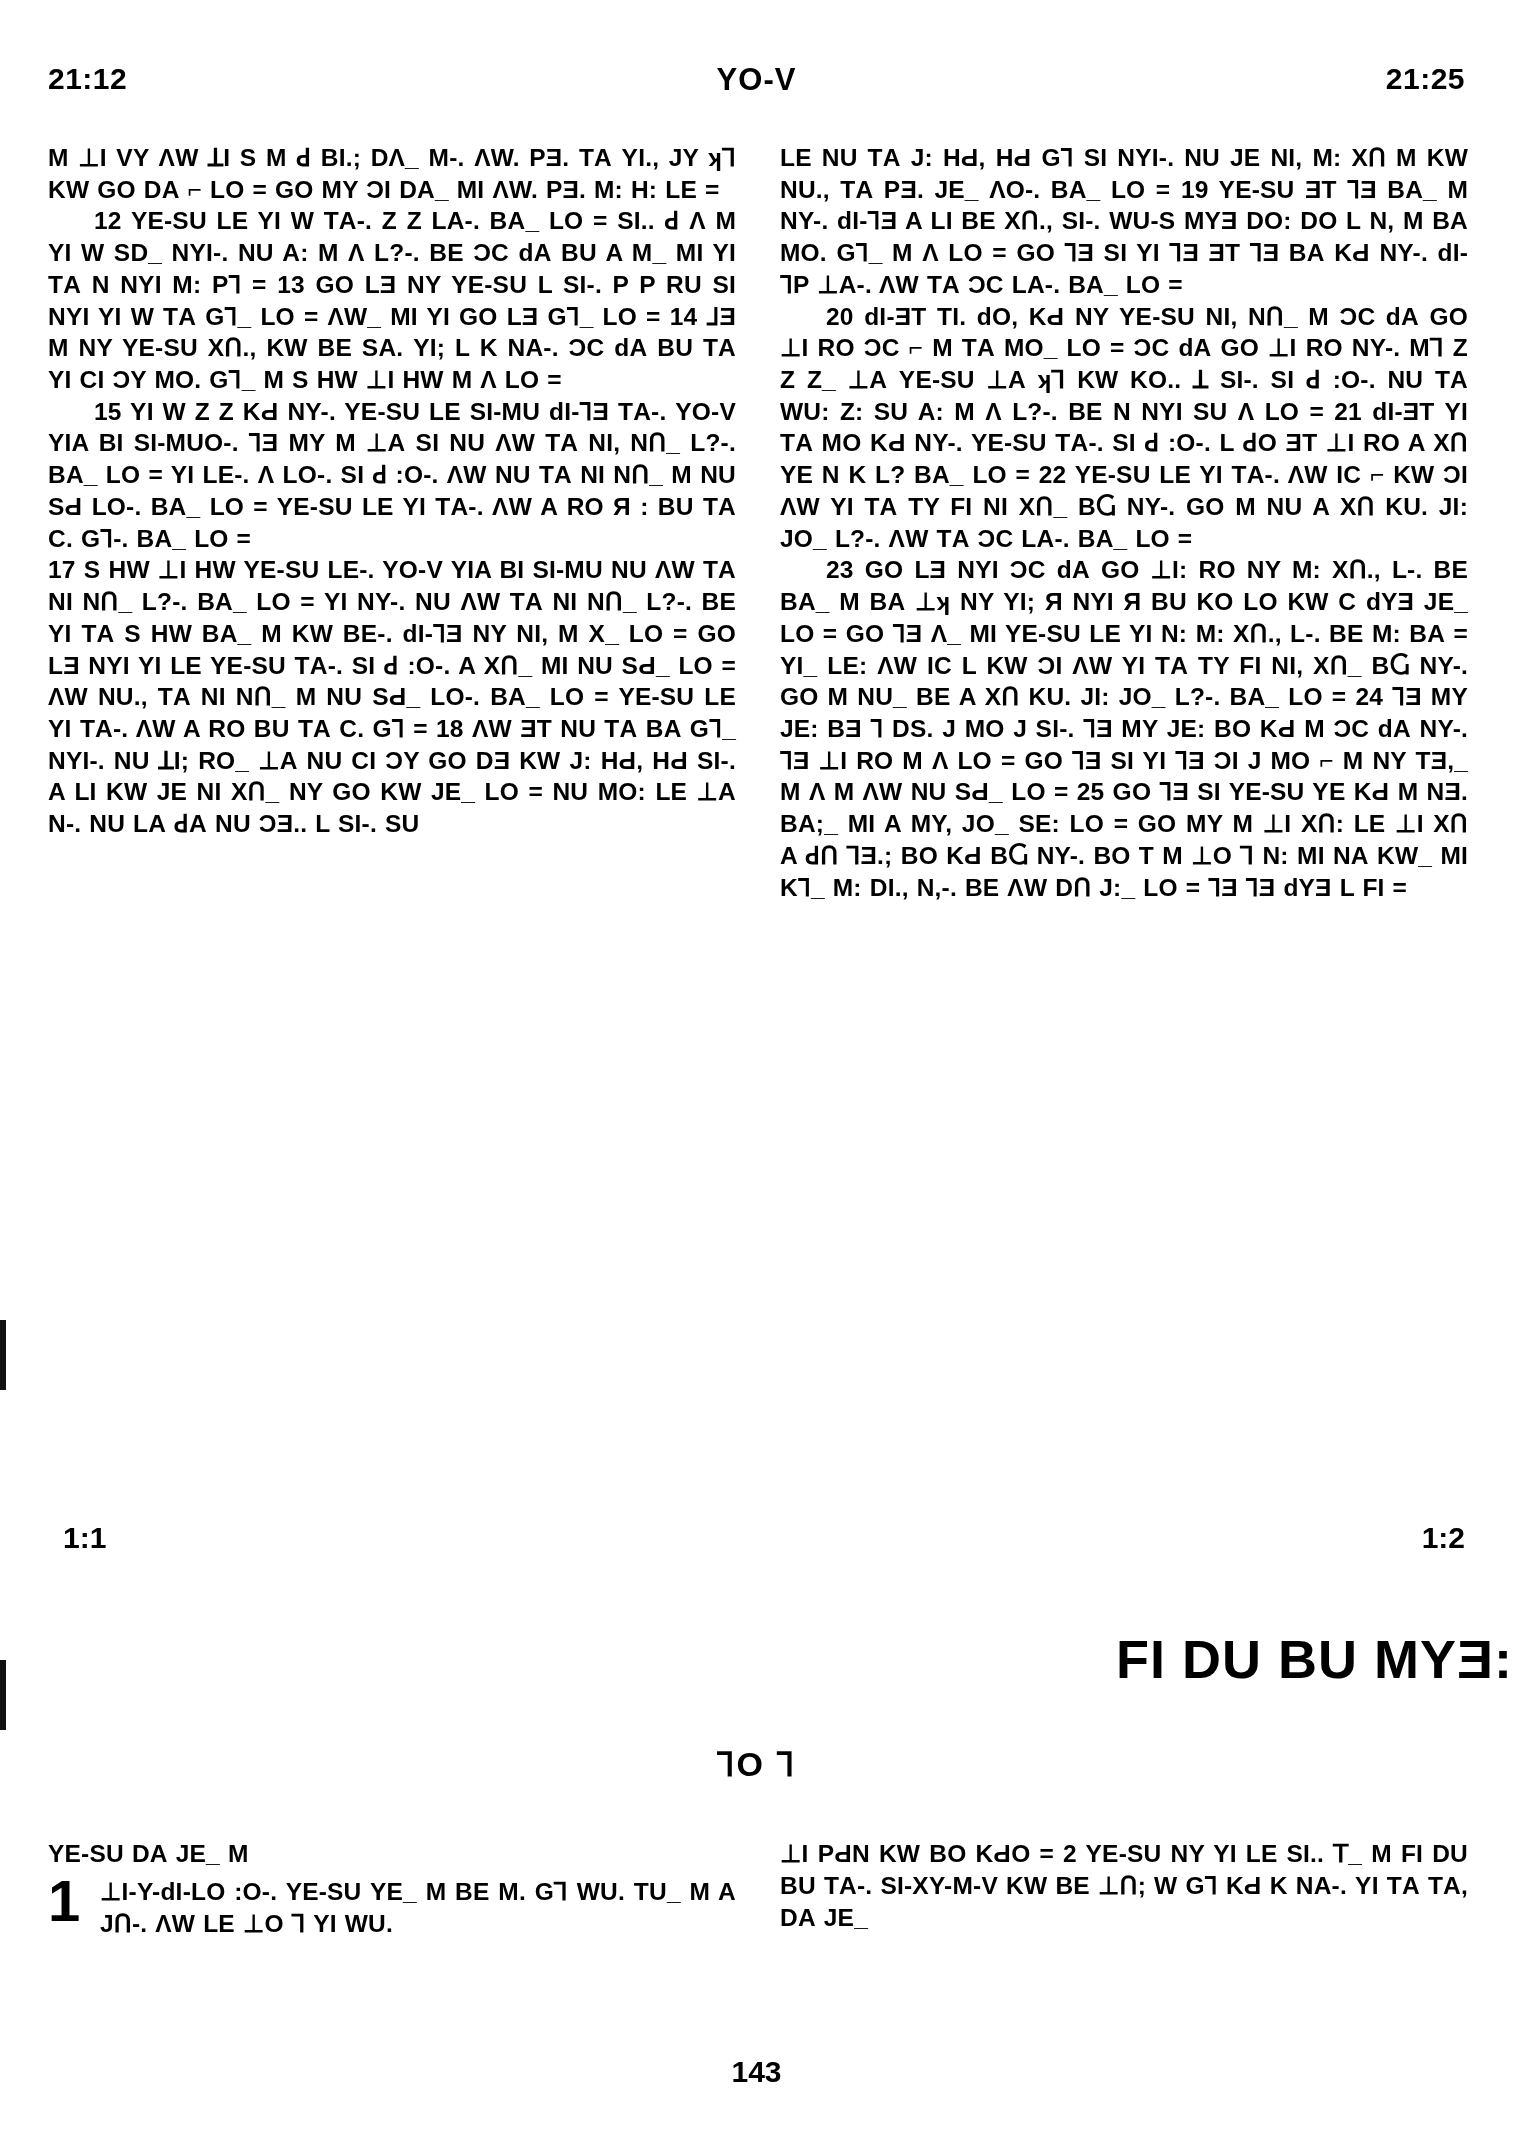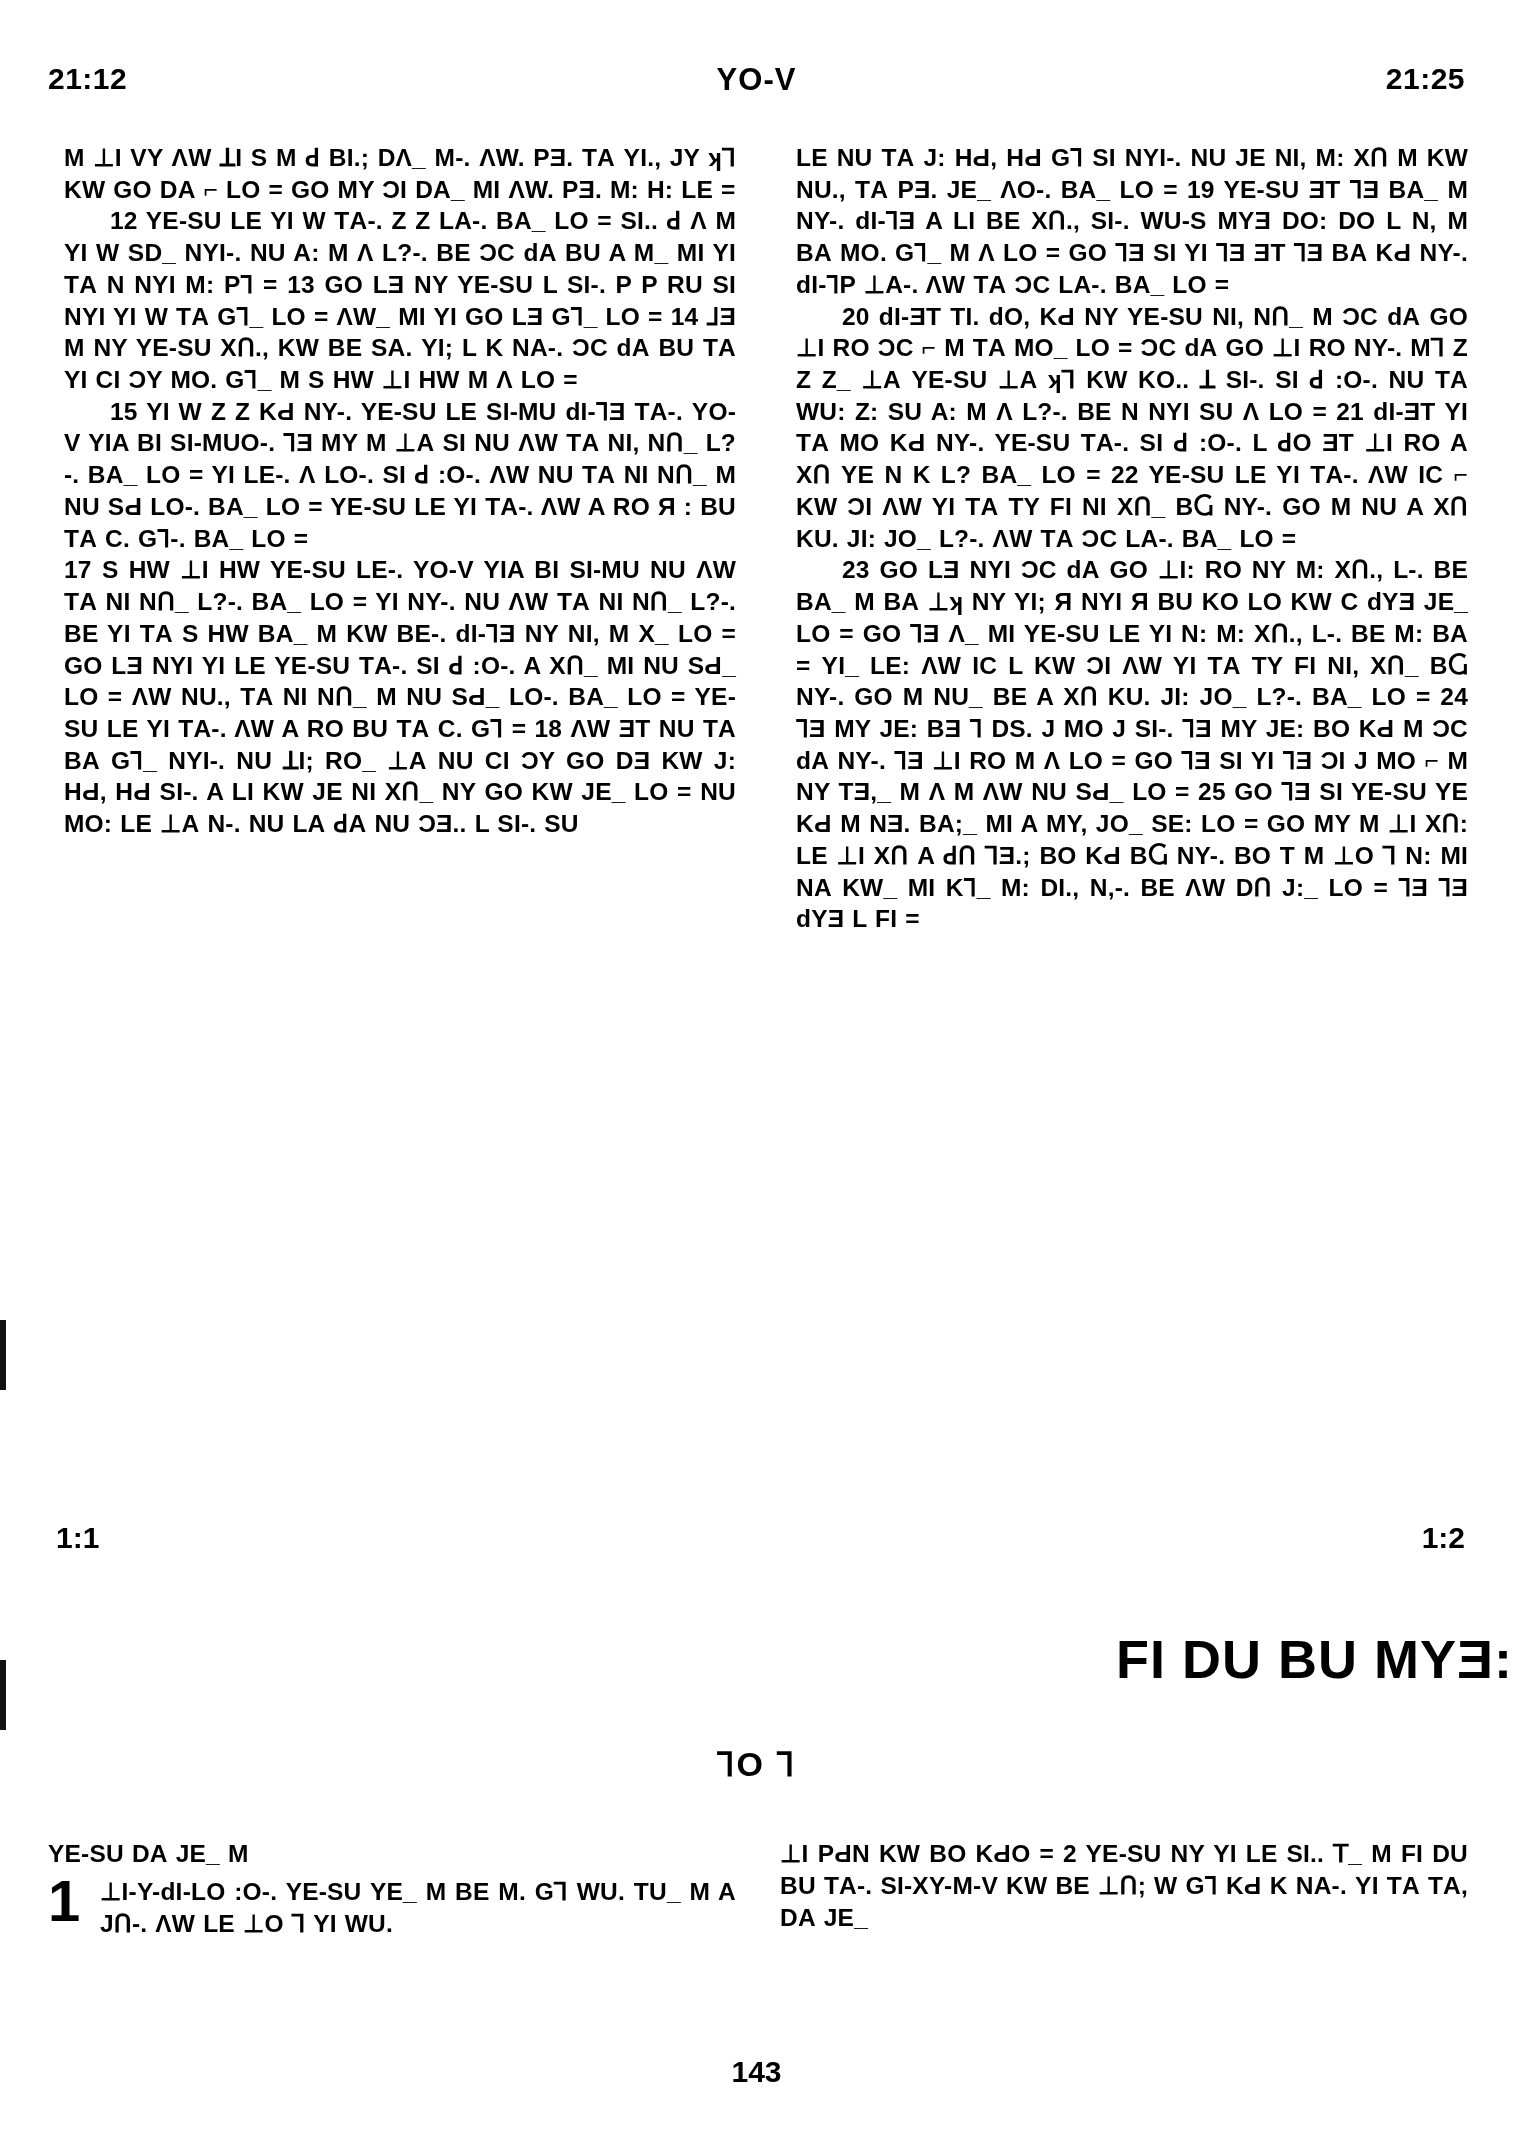--- a/index.html
+++ b/index.html
@@ -60,39 +60,38 @@
   .columns {
     position: absolute;
     top: 142px;
     left: 48px;
     width: 1420px;
     display: flex;
     gap: 44px;
   }
   .col {
     width: 688px;
-    margin-left: 16px;
   }
   .col p {
     margin: 0;
     font-size: 24.5px;
     line-height: 1.295;
     letter-spacing: 0.2px;
     text-align: justify;
     font-weight: bold;
     word-spacing: 1px;
   }
   .col p.indent {
     text-indent: 46px;
   }
   
   .chapter-head {
     position: absolute;
     top: 1521px;
-    left: 8px;
+    left: 15px;
     right: 0;
     height: 40px;
   }
   .ch-left {
     position: absolute;
     left: 48px;
     top: 0;
     font-size: 30px;
     font-weight: bold;
   }

